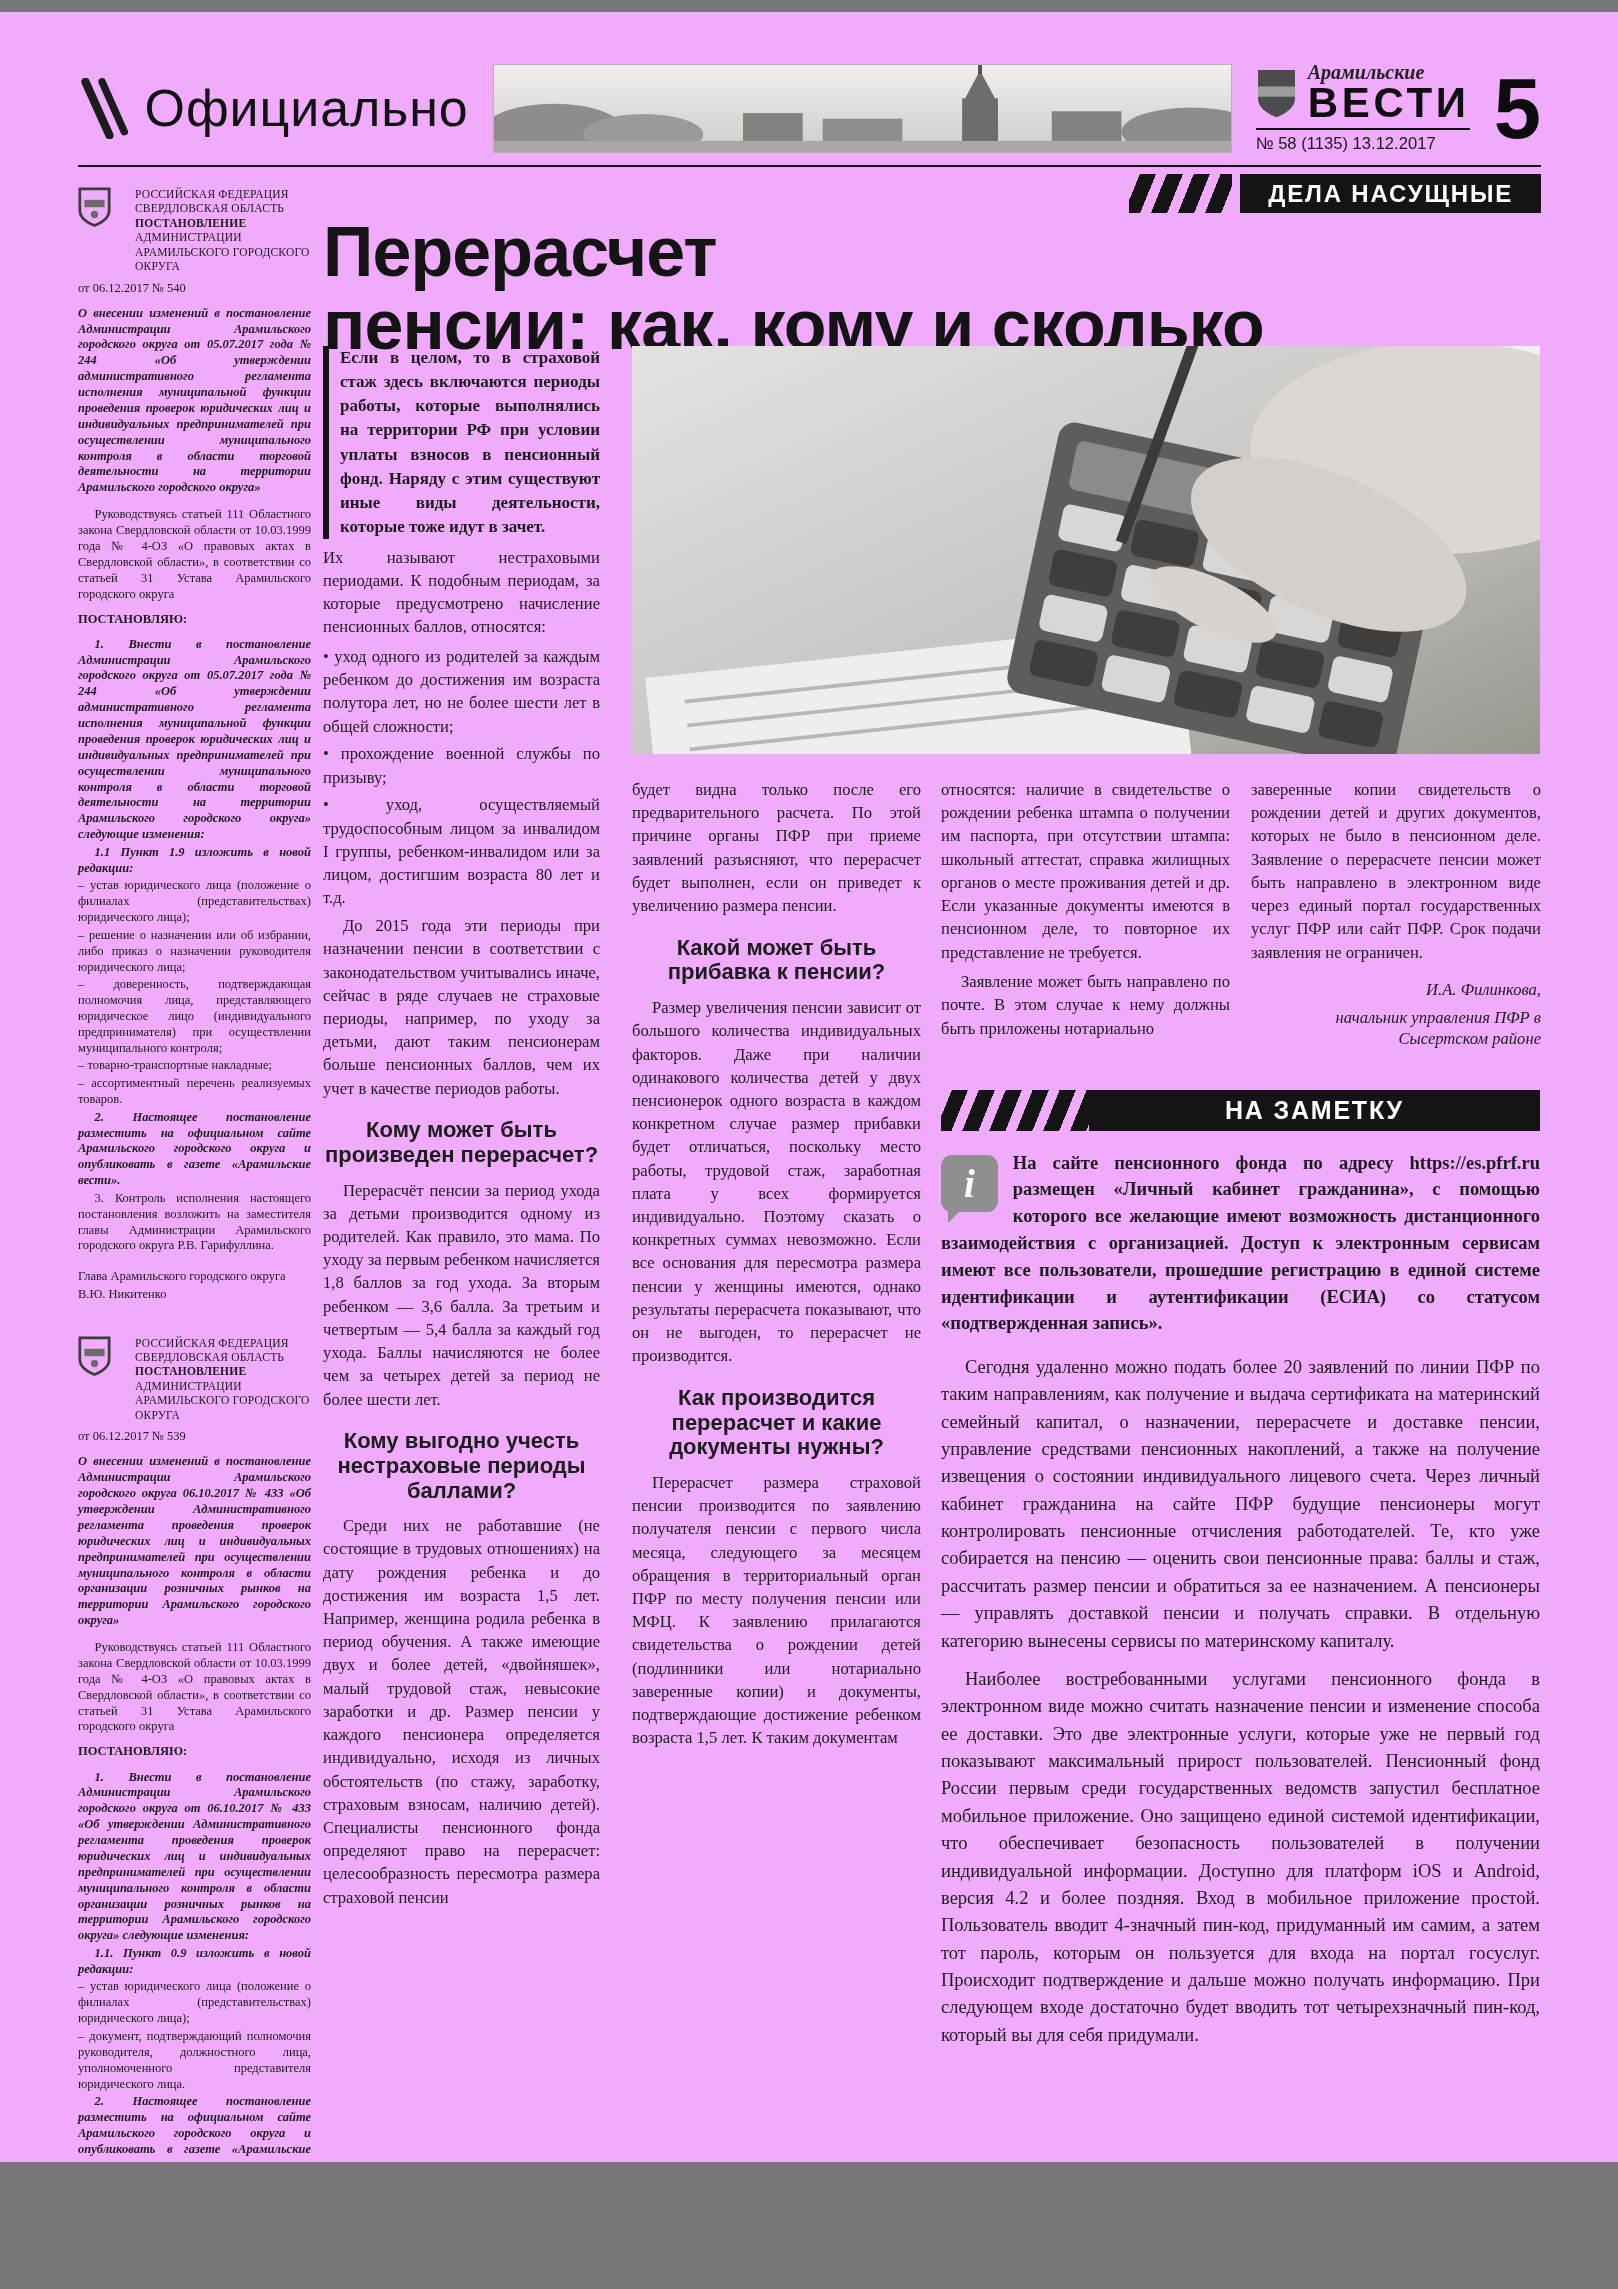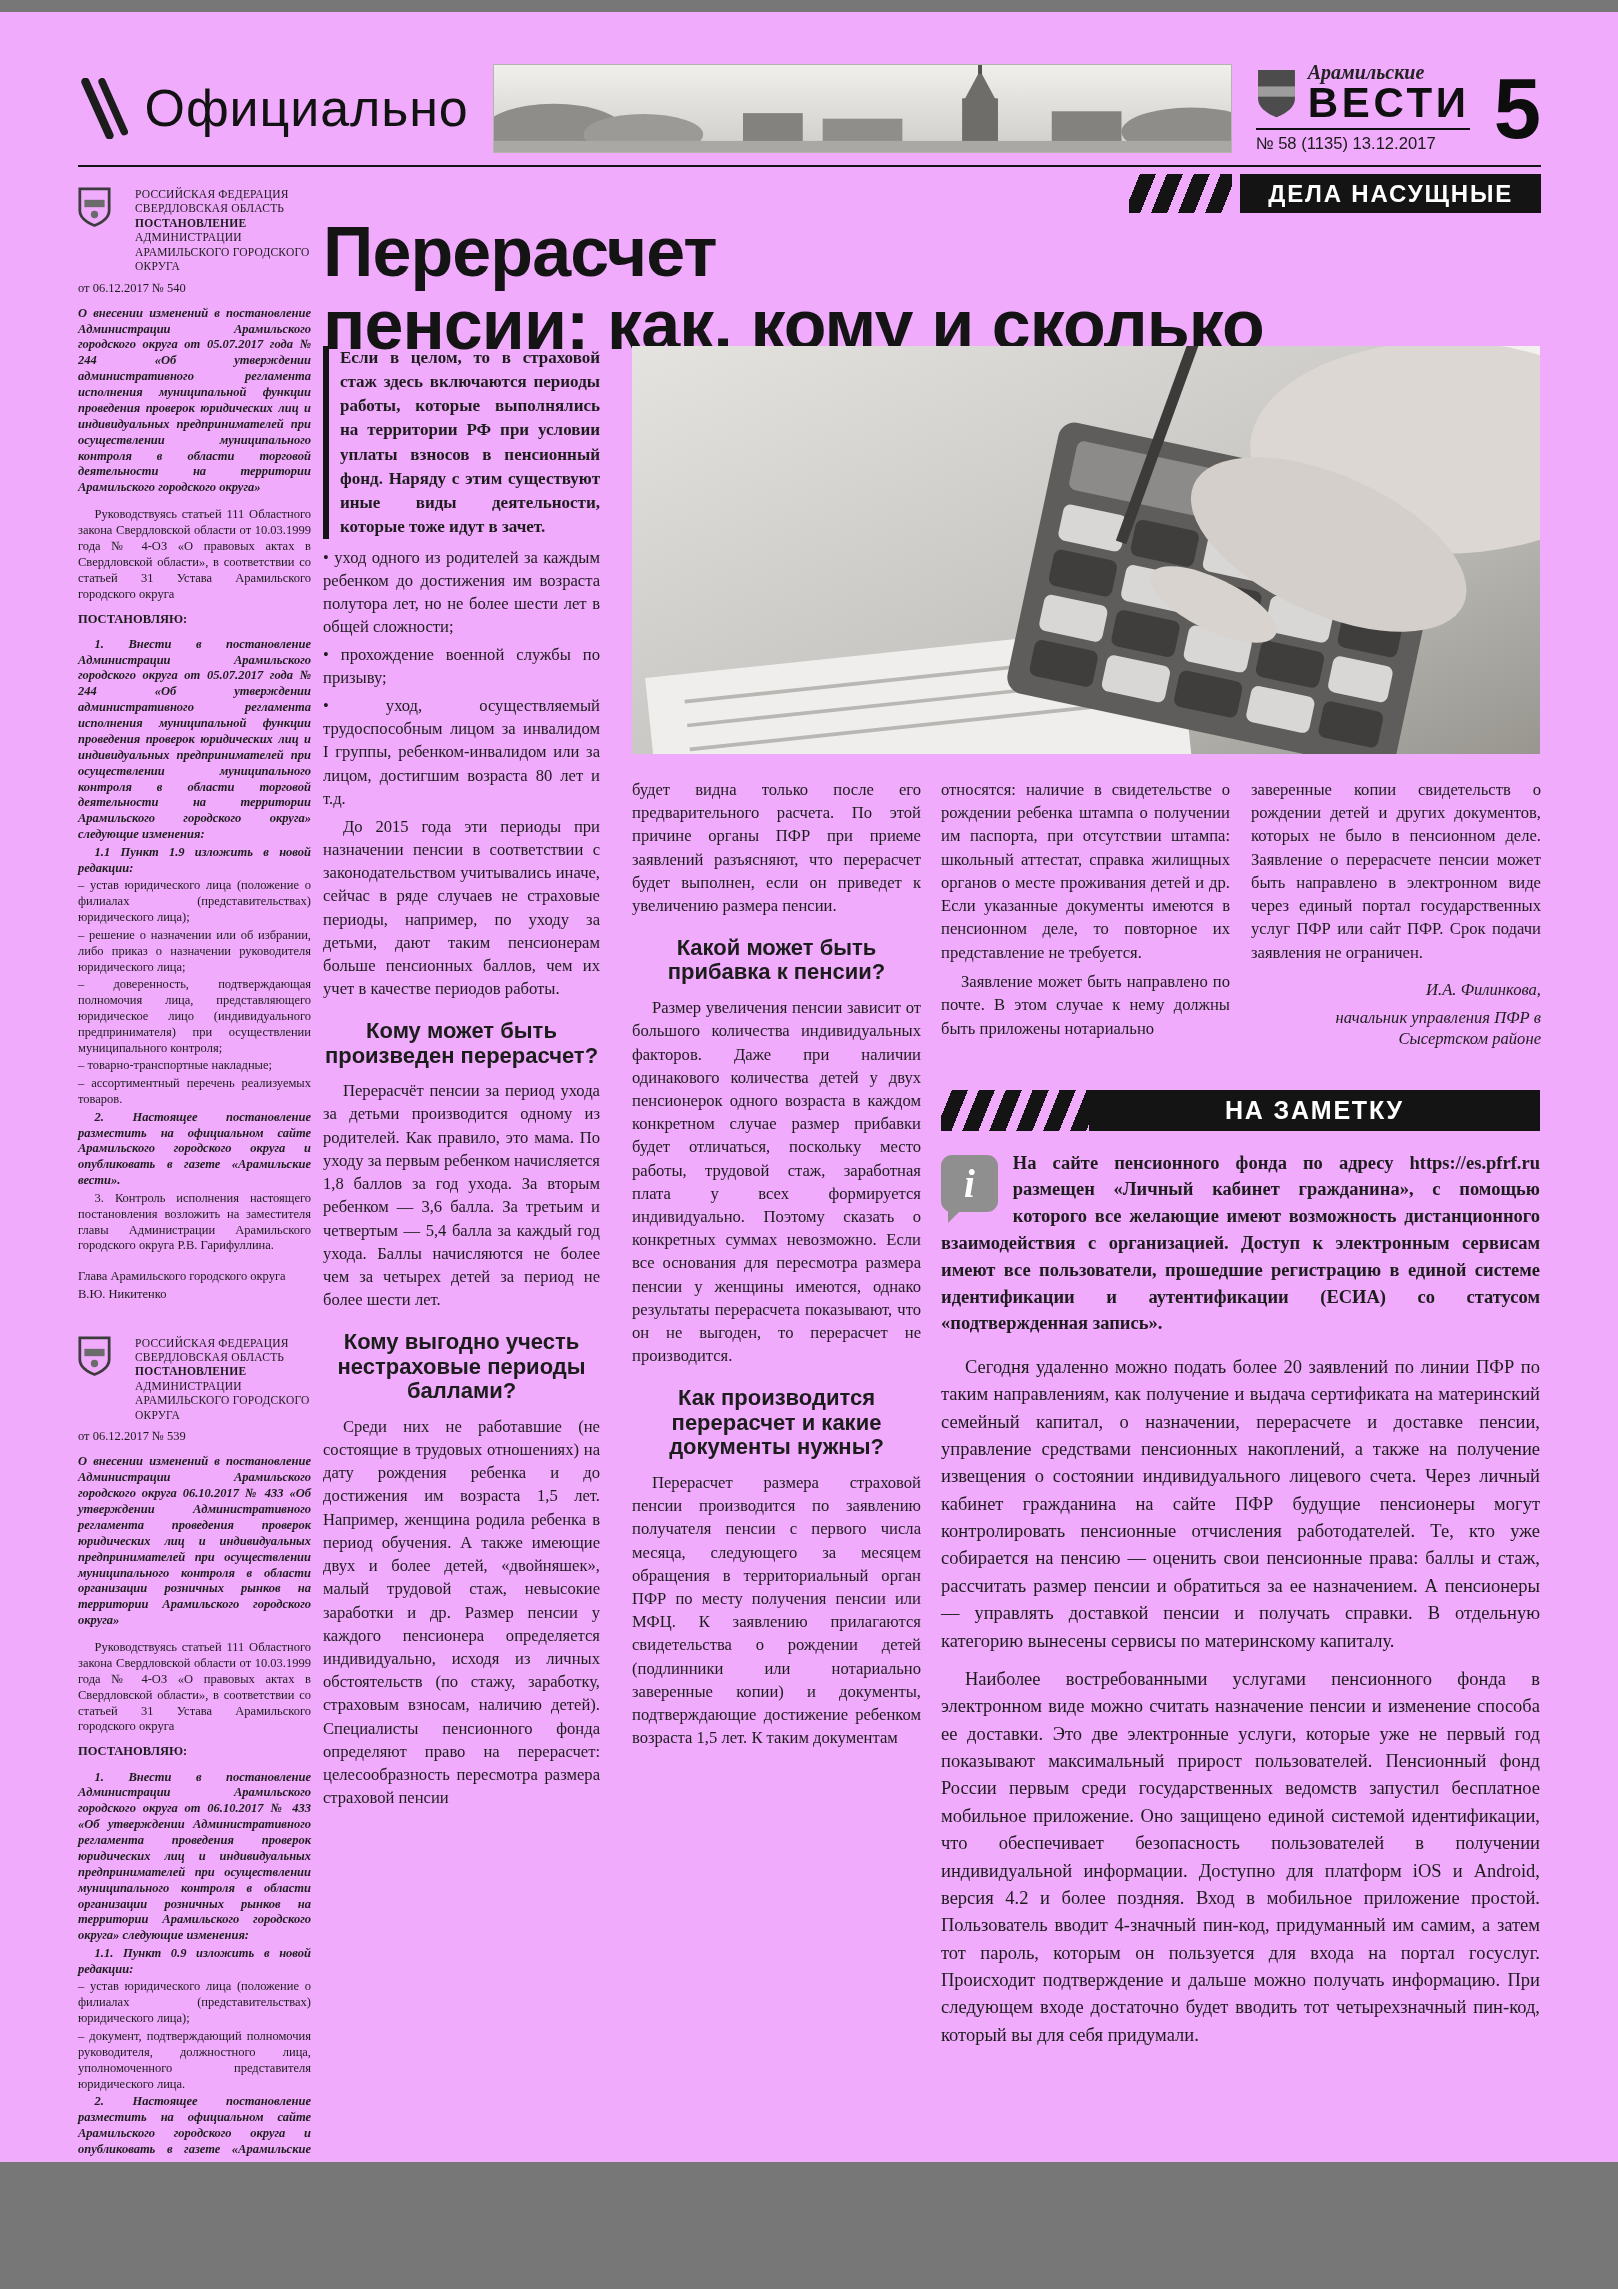--- a/index.html
+++ b/index.html
@@ -202,20 +202,21 @@
 
   <div class="article-tag">
     <span class="tag-stripes"></span>
     <span class="tag-box">ДЕЛА НАСУЩНЫЕ</span>
   </div>
 
   <h1 class="headline"><span class="hl1">Перерасчет</span><span class="hl2">пенсии: как, кому и сколько</span></h1>
 
   <div class="col col-1">
     <p class="intro">Если в целом, то в страховой стаж здесь включаются периоды работы, которые выполнялись на территории РФ при условии уплаты взносов в пенсионный фонд. Наряду с этим существуют иные виды деятельности, которые тоже идут в зачет.</p>
+    <p class="cont">Их называют нестраховыми периодами. К подобным периодам, за которые предусмотрено начисление пенсионных баллов, относятся:</p>
     <p class="bullet">• уход одного из родителей за каждым ребенком до достижения им возраста полутора лет, но не более шести лет в общей сложности;</p>
     <p class="bullet">• прохождение военной службы по призыву;</p>
     <p class="bullet">• уход, осуществляемый трудоспособным лицом за инвалидом I группы, ребенком-инвалидом или за лицом, достигшим возраста 80 лет и т.д.</p>
     <p>До 2015 года эти периоды при назначении пенсии в соответствии с законодательством учитывались иначе, сейчас в ряде случаев не страховые периоды, например, по уходу за детьми, дают таким пенсионерам больше пенсионных баллов, чем их учет в качестве периодов работы.</p>
     <h3 class="subhead">Кому может быть произведен перерасчет?</h3>
     <p>Перерасчёт пенсии за период ухода за детьми производится одному из родителей. Как правило, это мама. По уходу за первым ребенком начисляется 1,8 баллов за год ухода. За вторым ребенком — 3,6 балла. За третьим и четвертым — 5,4 балла за каждый год ухода. Баллы начисляются не более чем за четырех детей за период не более шести лет.</p>
     <h3 class="subhead">Кому выгодно учесть нестраховые периоды баллами?</h3>
     <p>Среди них не работавшие (не состоящие в трудовых отношениях) на дату рождения ребенка и до достижения им возраста 1,5 лет. Например, женщина родила ребенка в период обучения. А также имеющие двух и более детей, «двойняшек», малый трудовой стаж, невысокие заработки и др. Размер пенсии у каждого пенсионера определяется индивидуально, исходя из личных обстоятельств (по стажу, заработку, страховым взносам, наличию детей). Специалисты пенсионного фонда определяют право на перерасчет: целесообразность пересмотра размера страховой пенсии</p>
   </div>
 

